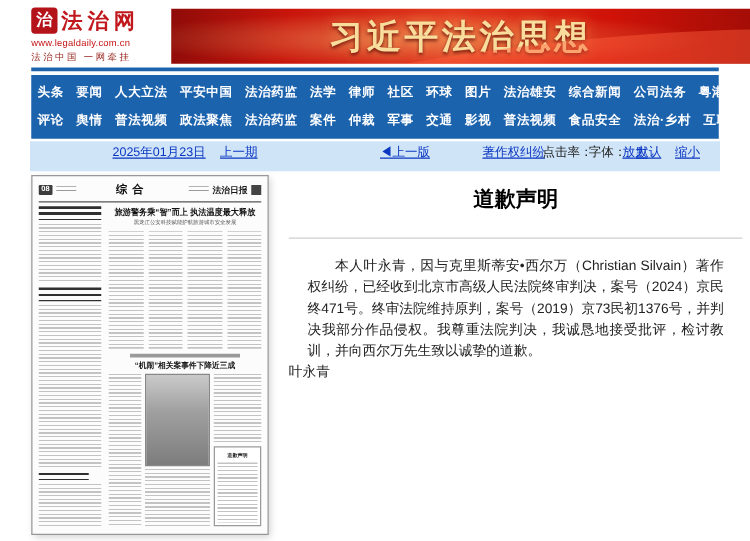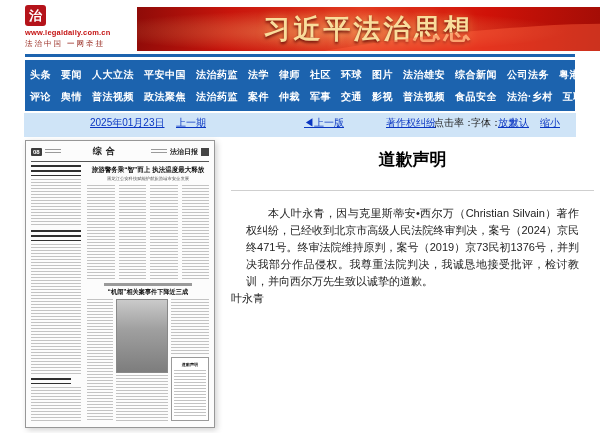--- a/index.html
+++ b/index.html
@@ -5,21 +5,21 @@
   html,body{margin:0;padding:0;}
   body{width:600px;height:433px;background:#fff;font-family:"Liberation Sans",sans-serif;overflow:hidden;}
 
   
   .hdr{display:flex;align-items:flex-start;padding:5px 0 0 25px;height:48px;}
   .logo{width:108px;flex:none;cursor:pointer;}
   .logo-top{display:flex;align-items:center;gap:3px;}
   .seal{width:21px;height:21px;background:#b5131a;border-radius:3px;color:#fff;
         font-family:"DejaVu Serif",serif;font-weight:bold;font-size:13px;line-height:21px;text-align:center;}
   .site{font-family:"DejaVu Serif",serif;font-weight:bold;font-size:17px;color:#c0181c;letter-spacing:4px;}
-  .url{font-size:7.5px;font-weight:bold;color:#c41212;margin-top:2px;letter-spacing:.2px;}
+  .url{font-size:7.5px;font-weight:normal;color:#c41212;margin-top:2px;letter-spacing:.2px;}
   .slogan{font-size:7.5px;color:#96261c;margin-top:2px;letter-spacing:2px;}
   .banner{flex:1;height:44px;margin:2px 0 0 4px;position:relative;overflow:hidden;
           background:linear-gradient(96deg,#8f0b08 0%,#c8150c 20%,#e23a20 48%,#d01208 75%,#a30d06 100%);
           display:flex;align-items:center;justify-content:center;cursor:pointer;}
   .banner::before{content:"";position:absolute;inset:0;
           background:radial-gradient(ellipse at 42% 55%,rgba(255,225,140,.38),transparent 62%);}
   .banner::after{content:"";position:absolute;right:-70px;bottom:-26px;width:430px;height:44px;
           background:rgba(255,96,60,.45);border-radius:50%;transform:rotate(-6deg);}
   .banner-text{position:relative;font-family:"DejaVu Serif",serif;font-weight:bold;font-size:27px;
           letter-spacing:3px;color:#f9dd9c;
@@ -89,20 +89,21 @@
 </head>
 <body>
 
 
 
 
 <div class="hdr">
   <div class="logo">
     <div class="logo-top">
       <div class="seal"><span>治</span></div>
+      <div class="site">法治网</div>
     </div>
     <div class="url">www.legaldaily.com.cn</div>
     <div class="slogan">法治中国  一网牵挂</div>
   </div>
   <div class="banner">
     <span class="banner-text">习近平法治思想</span>
   </div>
 </div>
 <div class="blue-line"></div>
 

